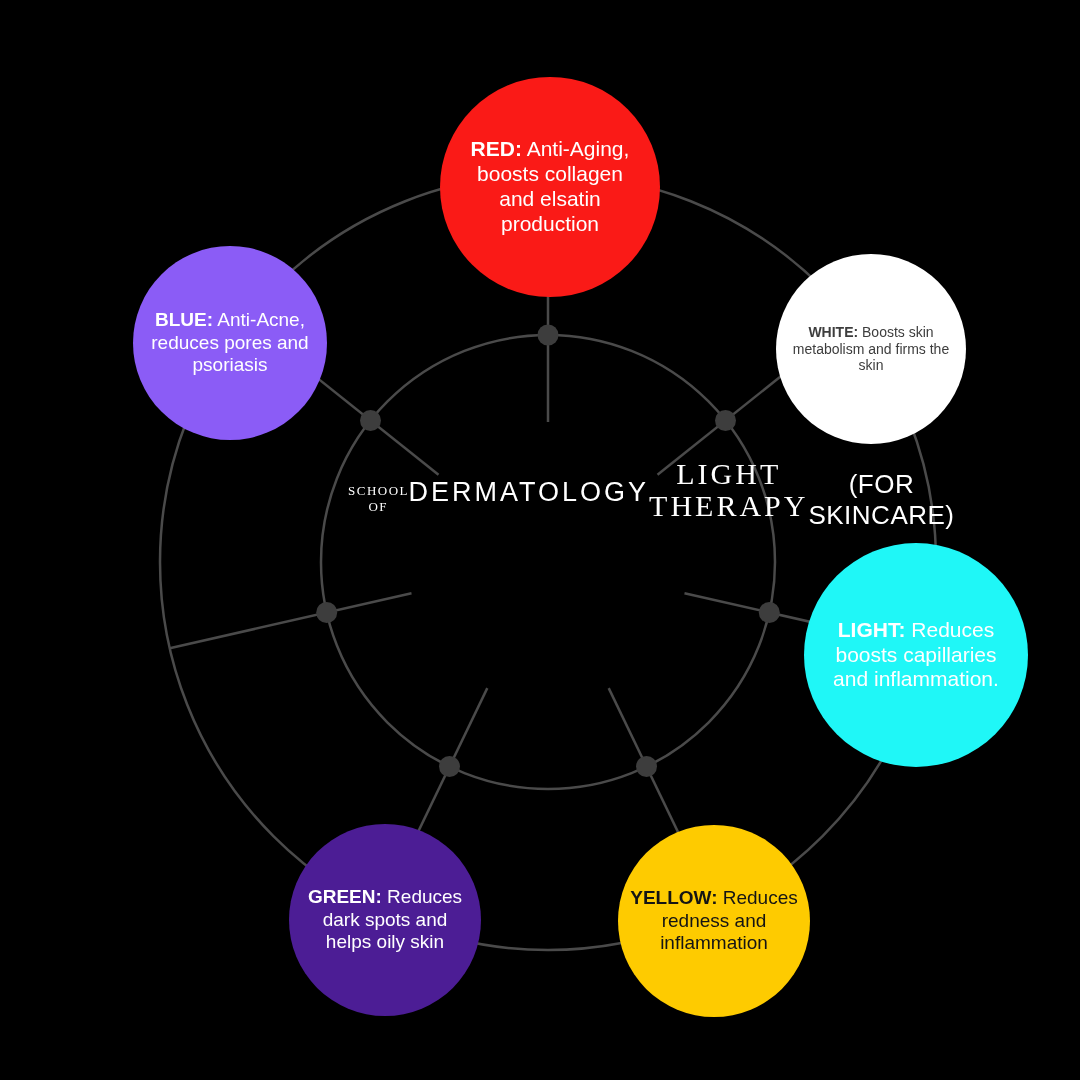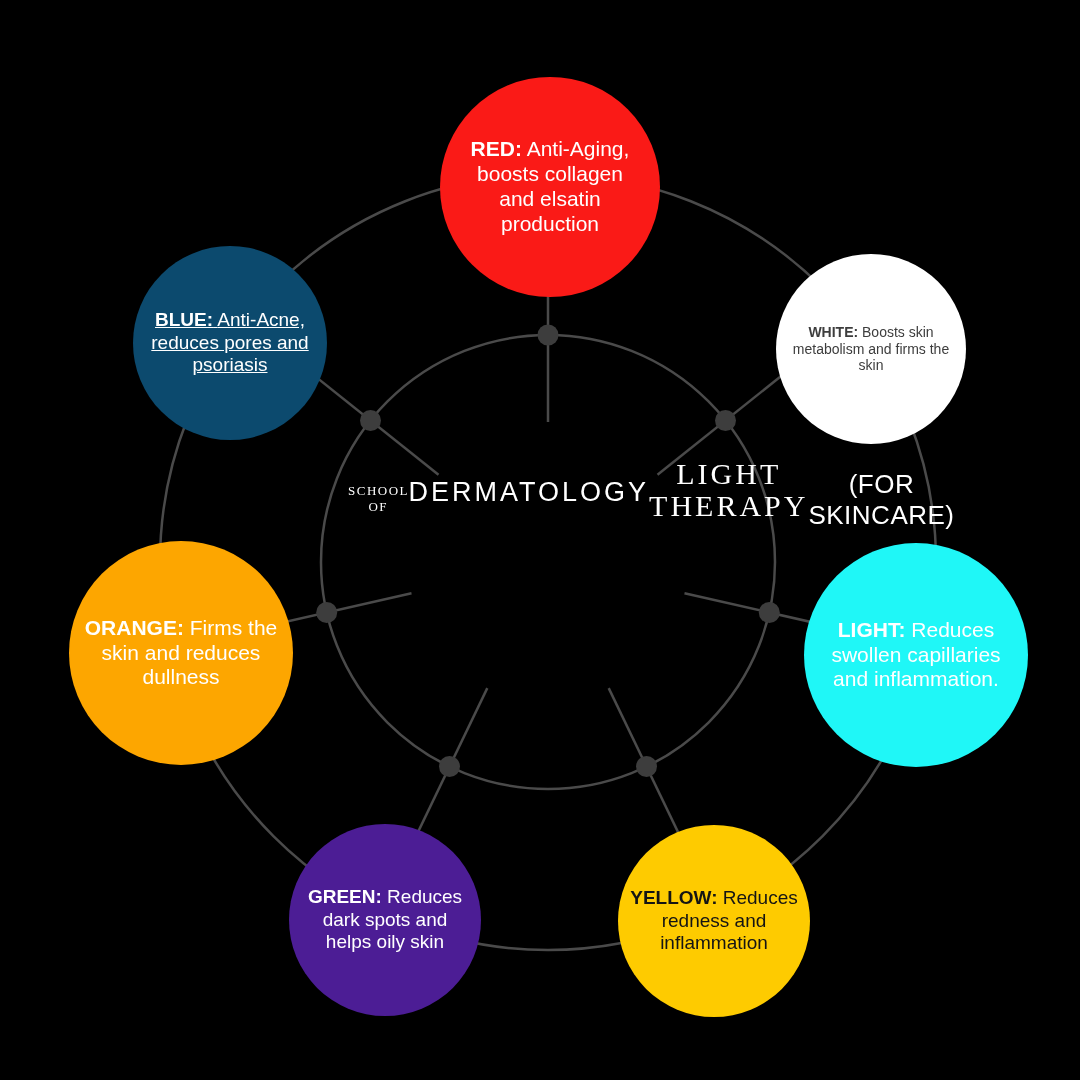--- a/index.html
+++ b/index.html
@@ -89,36 +89,33 @@
 
   <div class="bubble c-red" style="background: rgb(250, 26, 23); color: rgb(255, 255, 255);">
     <span class="txt"><b>RED:</b> <span>Anti-Aging, boosts collagen and elsatin production</span></span>
   </div>
 
   <div class="bubble c-white" style="background: rgb(255, 255, 255); color: rgb(61, 61, 61);">
     <span class="txt"><b>WHITE:</b> <span>Boosts skin metabolism and firms the skin</span></span>
   </div>
 
   <div class="bubble c-cyan" style="background: rgb(31, 247, 247); color: rgb(255, 255, 255);">
-    <span class="txt"><b>LIGHT:</b> <span>Reduces swollen capillaries and inflammation.</span></span>
+    <span class="txt"><b>LIGHT:</b> <span>Reduces boosts capillaries and inflammation.</span></span>
   </div>
 
   <div class="bubble c-yellow" style="background: rgb(254, 203, 0); color: rgb(20, 20, 20);">
     <span class="txt"><b>YELLOW:</b> <span>Reduces redness and inflammation</span></span>
   </div>
 
   <div class="bubble c-green" style="background: #4c1d95; color: rgb(255, 255, 255);">
     <span class="txt"><b>GREEN:</b> <span>Reduces dark spots and helps oily skin</span></span>
   </div>
 
-  <div class="bubble c-orange" style="background: rgb(253, 166, 0); color: rgb(255, 255, 255);">
-    <span class="txt"><b>ORANGE:</b> <span>Firms the skin and reduces dullness</span></span>
-  </div>
 
-  <div class="bubble c-blue" style="background: #0c4a6e; color: rgb(255, 255, 255); text-decoration: underline;">
+  <div class="bubble c-blue" style="background: #8b5cf6; color: rgb(255, 255, 255);">
     <span class="txt"><b>BLUE:</b> <span>Anti-Acne, reduces pores and psoriasis</span></span>
   </div>
 
   <div class="center-block">
     <div class="kicker">SCHOOL OF</div>
     <div class="brand">DERMATOLOGY</div>
     <div class="title">LIGHT THERAPY</div>
     <div class="subtitle">(FOR SKINCARE)</div>
   </div>
 

